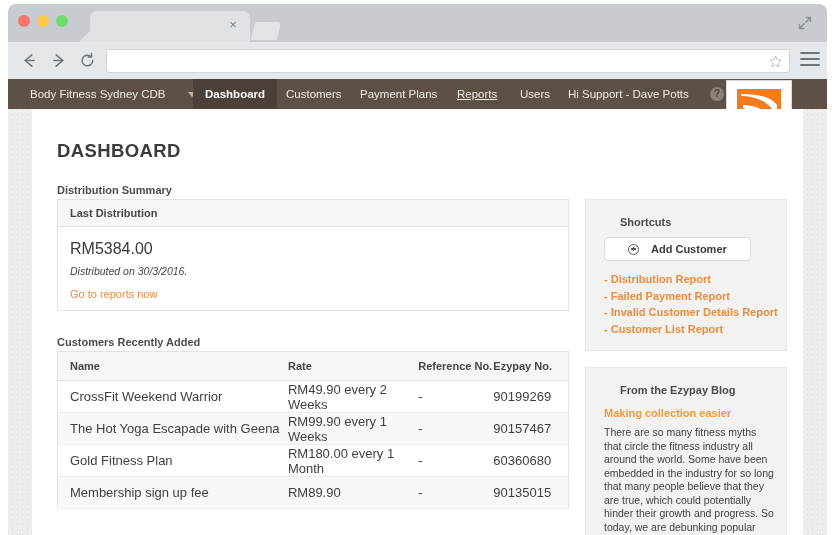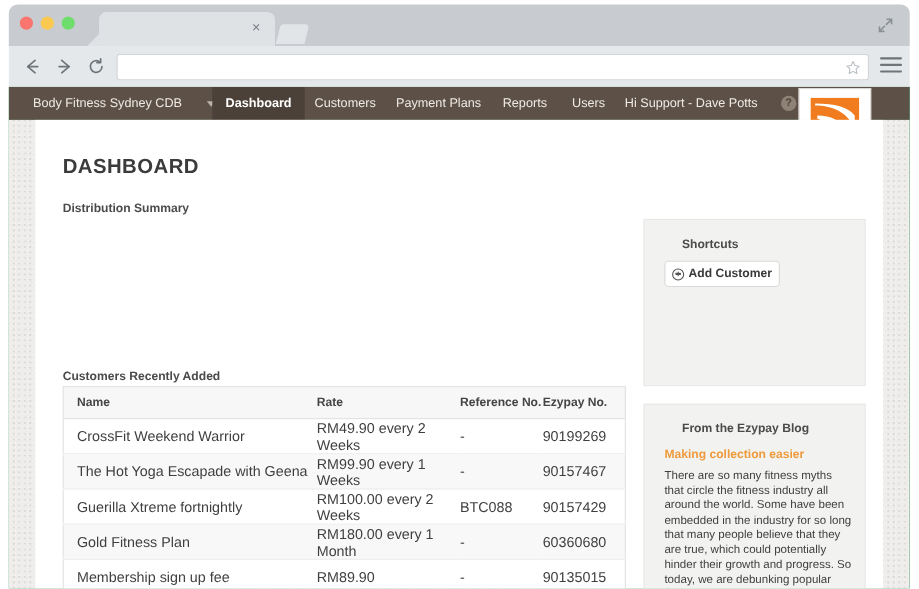--- a/index.html
+++ b/index.html
@@ -187,21 +187,21 @@
     cursor: pointer;
   }
   .nav-item.active {
     background: #4b4139;
     font-weight: bold;
     color: #ffffff;
   }
   #nav-dashboard      { left: 185px; }
   #nav-customers      { left: 266px; }
   #nav-payment-plans  { left: 340px; }
-  #nav-reports        { left: 437px; }
+  #nav-reports        { left: 437px; text-decoration: underline; }
   #nav-users          { left: 500px; }
   #nav-greeting {
     position: absolute;
     left: 560px; top: 0; height: 30px;
     display: flex; align-items: center;
     font-size: 11.5px;
     color: #efeae5;
     white-space: nowrap;
     cursor: pointer;
   }
@@ -372,25 +372,25 @@
     left: 18px; top: 16px;
     font-size: 11px;
     font-weight: bold;
     color: #4b4b4b;
     margin-left: 16px;
   }
   #add-customer-button {
     position: absolute;
     left: 18px; top: 37px;
     height: 24px;
-    padding: 0 6px;
+    padding: 0 23px;
     background: #ffffff;
     border: 1px solid #d9d9d7;
     border-radius: 4px;
-    display: flex; align-items: center; gap: 4px;
+    display: flex; align-items: center; gap: 12px;
     font-size: 11px;
     font-weight: bold;
     color: #3a3a3a;
     cursor: pointer;
   }
   #add-customer-plus-icon {
     width: 11px; height: 11px;
     border: 1.4px solid #555;
     border-radius: 50%;
     position: relative;
@@ -528,20 +528,26 @@
       <div id="logo-text">EZYPAY®</div>
     </div>
 
     <div id="page-bg"></div>
     <div id="page-canvas">
 
       <h1 id="page-title">DASHBOARD</h1>
 
       <div class="section-label" id="distribution-summary-label">Distribution Summary</div>
 
+      <div id="distribution-card">
+        <div id="distribution-card-header">Last Distribution</div>
+        <div id="distribution-amount">RM5384.00</div>
+        <div id="distribution-date">Distributed on 30/3/2016.</div>
+        <a id="go-to-reports-link" href="#">Go to reports now</a>
+      </div>
 
       <div class="section-label" id="customers-added-label">Customers Recently Added</div>
 
       <table id="customers-table">
         <thead>
           <tr>
             <th class="col-name">Name</th>
             <th class="col-rate">Rate</th>
             <th class="col-ref">Reference No.</th>
             <th class="col-ezy">Ezypay No.</th>
@@ -554,46 +560,46 @@
             <td class="col-ref">-</td>
             <td class="col-ezy">90199269</td>
           </tr>
           <tr>
             <td class="col-name">The Hot Yoga Escapade with Geena</td>
             <td class="col-rate">RM99.90 every 1 Weeks</td>
             <td class="col-ref">-</td>
             <td class="col-ezy">90157467</td>
           </tr>
           <tr>
-            <td class="col-name">Guerilla Xtreme fortnightly</td>
-            <td class="col-rate">RM100.00 every 2 Weeks</td>
-            <td class="col-ref">BTC088</td>
-            <td class="col-ezy">90157429</td>
-          </tr>
-          <tr>
             <td class="col-name">Gold Fitness Plan</td>
             <td class="col-rate">RM180.00 every 1 Month</td>
             <td class="col-ref">-</td>
             <td class="col-ezy">60360680</td>
           </tr>
           <tr>
             <td class="col-name">Membership sign up fee</td>
             <td class="col-rate">RM89.90</td>
             <td class="col-ref">-</td>
             <td class="col-ezy">90135015</td>
           </tr>
         </tbody>
       </table>
 
       <div class="side-panel" id="shortcuts-panel">
         <div class="panel-title">Shortcuts</div>
         <div id="add-customer-button">
           <span id="add-customer-plus-icon"></span>
           <span>Add Customer</span>
         </div>
+        <div id="shortcut-links">
+          <a class="shortcut-link" href="#">- Distribution Report</a>
+          <a class="shortcut-link" href="#">- Failed Payment Report</a>
+          <a class="shortcut-link" href="#">- Invalid Customer Details Report</a>
+          <a class="shortcut-link" href="#">- Customer List Report</a>
+        </div>
       </div>
 
       <div class="side-panel" id="blog-panel">
         <div class="panel-title">From the Ezypay Blog</div>
         <a id="blog-post-title" href="#">Making collection easier</a>
         <div id="blog-post-body">There are so many fitness myths that circle the fitness industry all around the world. Some have been embedded in the industry for so long that many people believe that they are true, which could potentially hinder their growth and progress. So today, we are debunking popular fitness myths you've probably heard...</div>
       </div>
 
     </div>
   </div>

